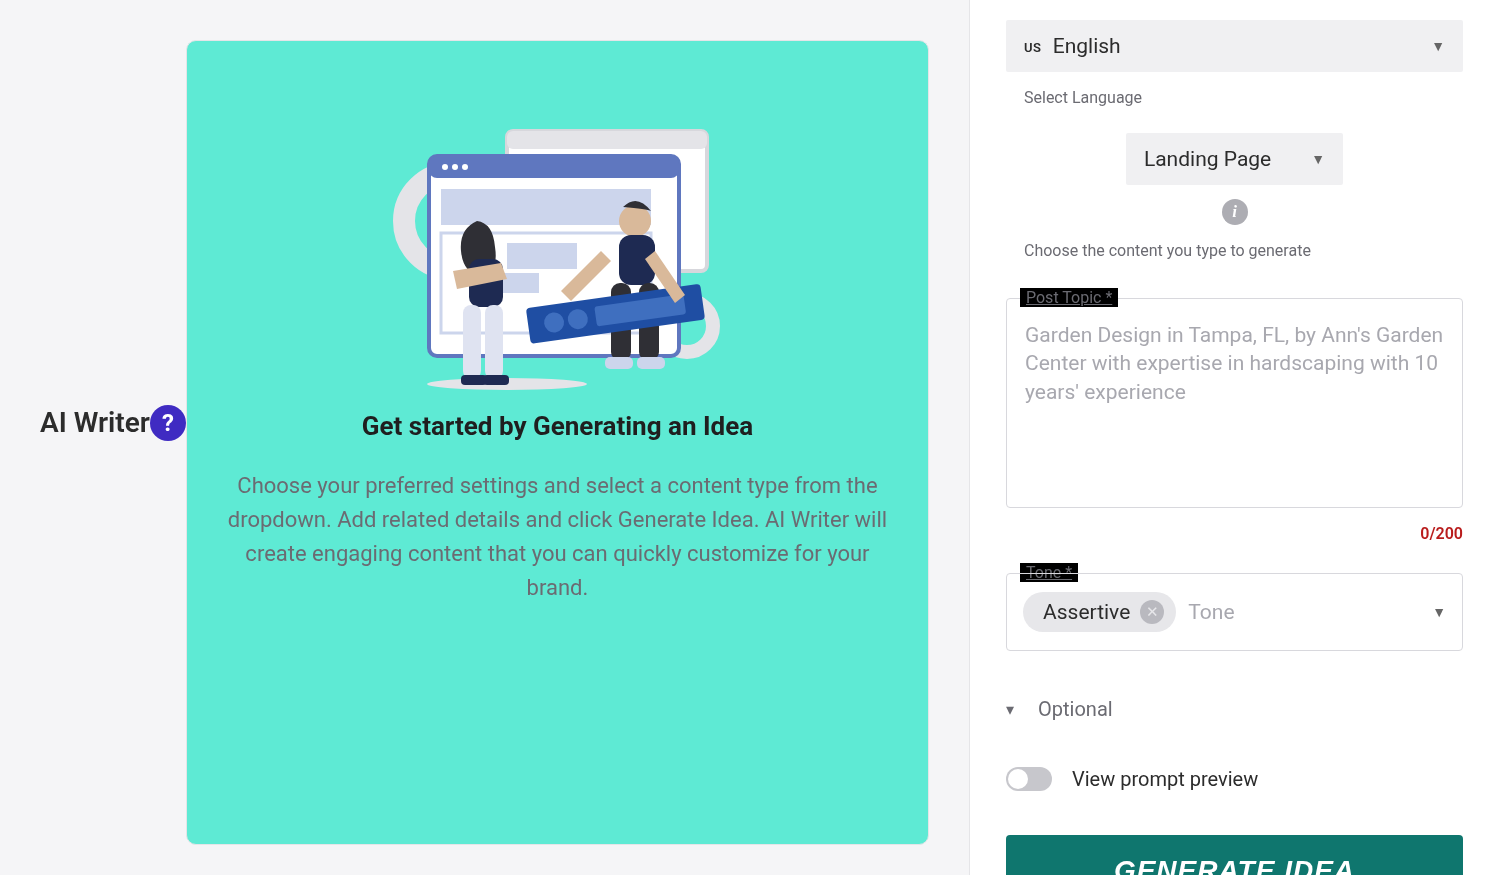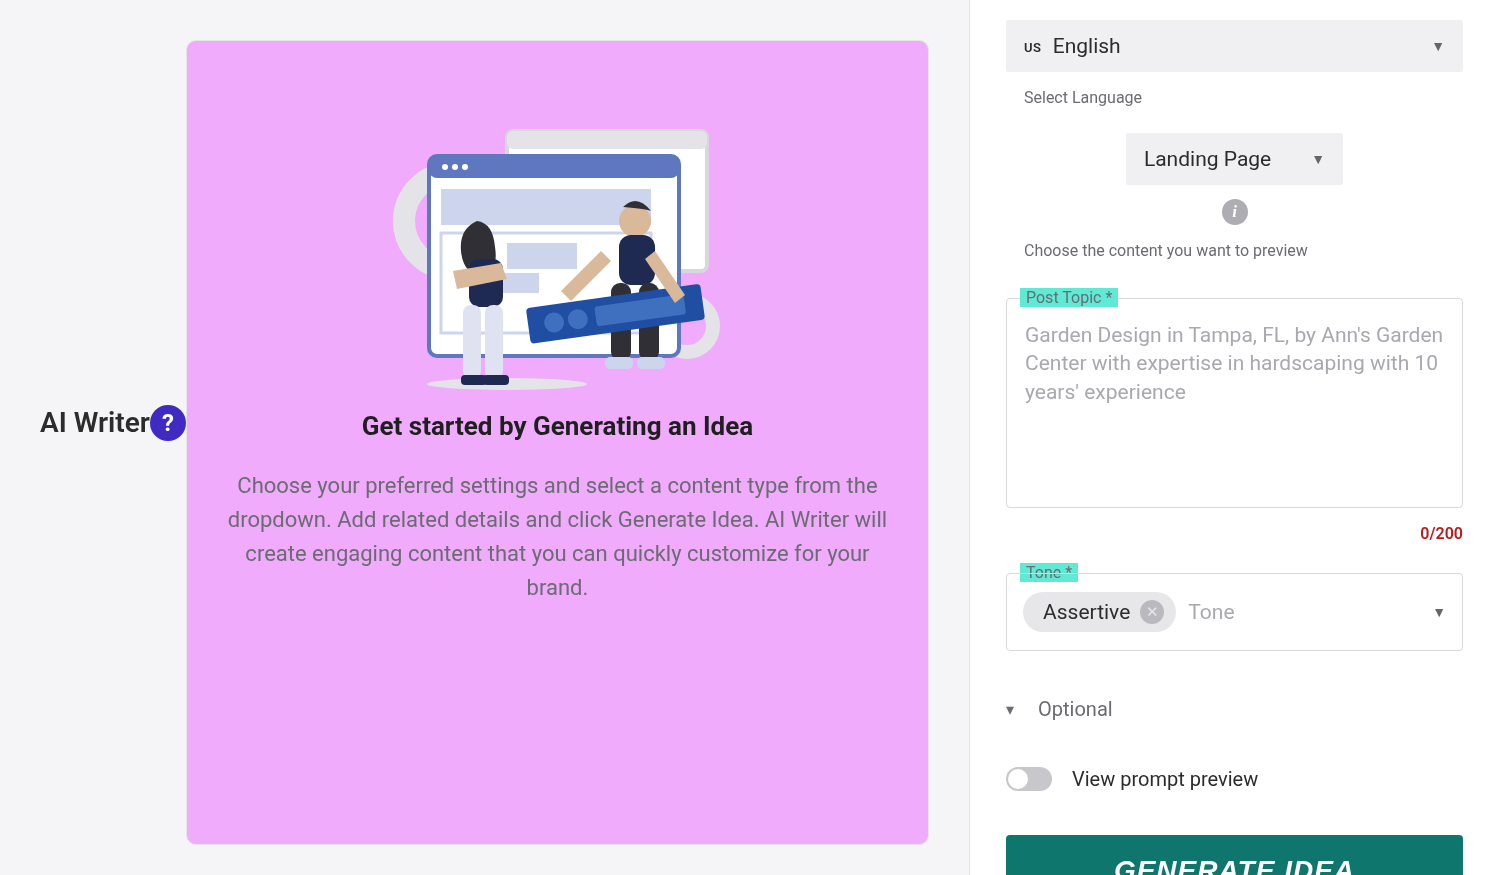--- a/index.html
+++ b/index.html
@@ -39,21 +39,21 @@
     background: #3f2bc2;
     color: #fff;
     display: flex;
     align-items: center;
     justify-content: center;
     font-size: 24px;
     font-weight: bold;
     cursor: pointer;
   }
   .card {
-    background: #f0abfc;
+    background: #5eead4;
     border: 1px solid #e5e5e8;
     border-radius: 10px;
     flex: 1;
     display: flex;
     flex-direction: column;
     align-items: center;
     padding: 60px 40px 60px 40px;
   }
   .illustration {
     width: 360px;
@@ -128,24 +128,25 @@
     flex-shrink: 0;
   }
   .field-group {
     position: relative;
     margin-top: 12px;
   }
   .field-legend {
     position: absolute;
     top: -10px;
     left: 14px;
-    background: #5eead4;
+    background: #000000;
     padding: 0 6px;
     font-size: 16px;
     color: #6b6b72;
+    text-decoration: underline;
   }
   .textarea {
     width: 100%;
     border: 1px solid #d8d8dd;
     border-radius: 4px;
     padding: 22px 18px;
     font-size: 21px;
     font-family: inherit;
     color: #2c2c2c;
     resize: none;
@@ -333,21 +334,21 @@
     </div>
     <div class="select-label">Select Language</div>
 
     <div class="select-row">
       <div class="select-box" style="flex:1">
         <span>Landing Page</span>
         <span class="chevron-down">▼</span>
       </div>
       <div class="info-icon">i</div>
     </div>
-    <div class="select-label">Choose the content you want to preview</div>
+    <div class="select-label">Choose the content you type to generate</div>
 
     <div class="field-group">
       <span class="field-legend">Post Topic *</span>
       <textarea class="textarea" placeholder="Garden Design in Tampa, FL, by Ann's Garden Center with expertise in hardscaping with 10 years' experience" style=""></textarea>
     </div>
     <div class="counter">0/200</div>
 
     <div class="field-group">
       <span class="field-legend">Tone *</span>
       <div class="tone-box">

